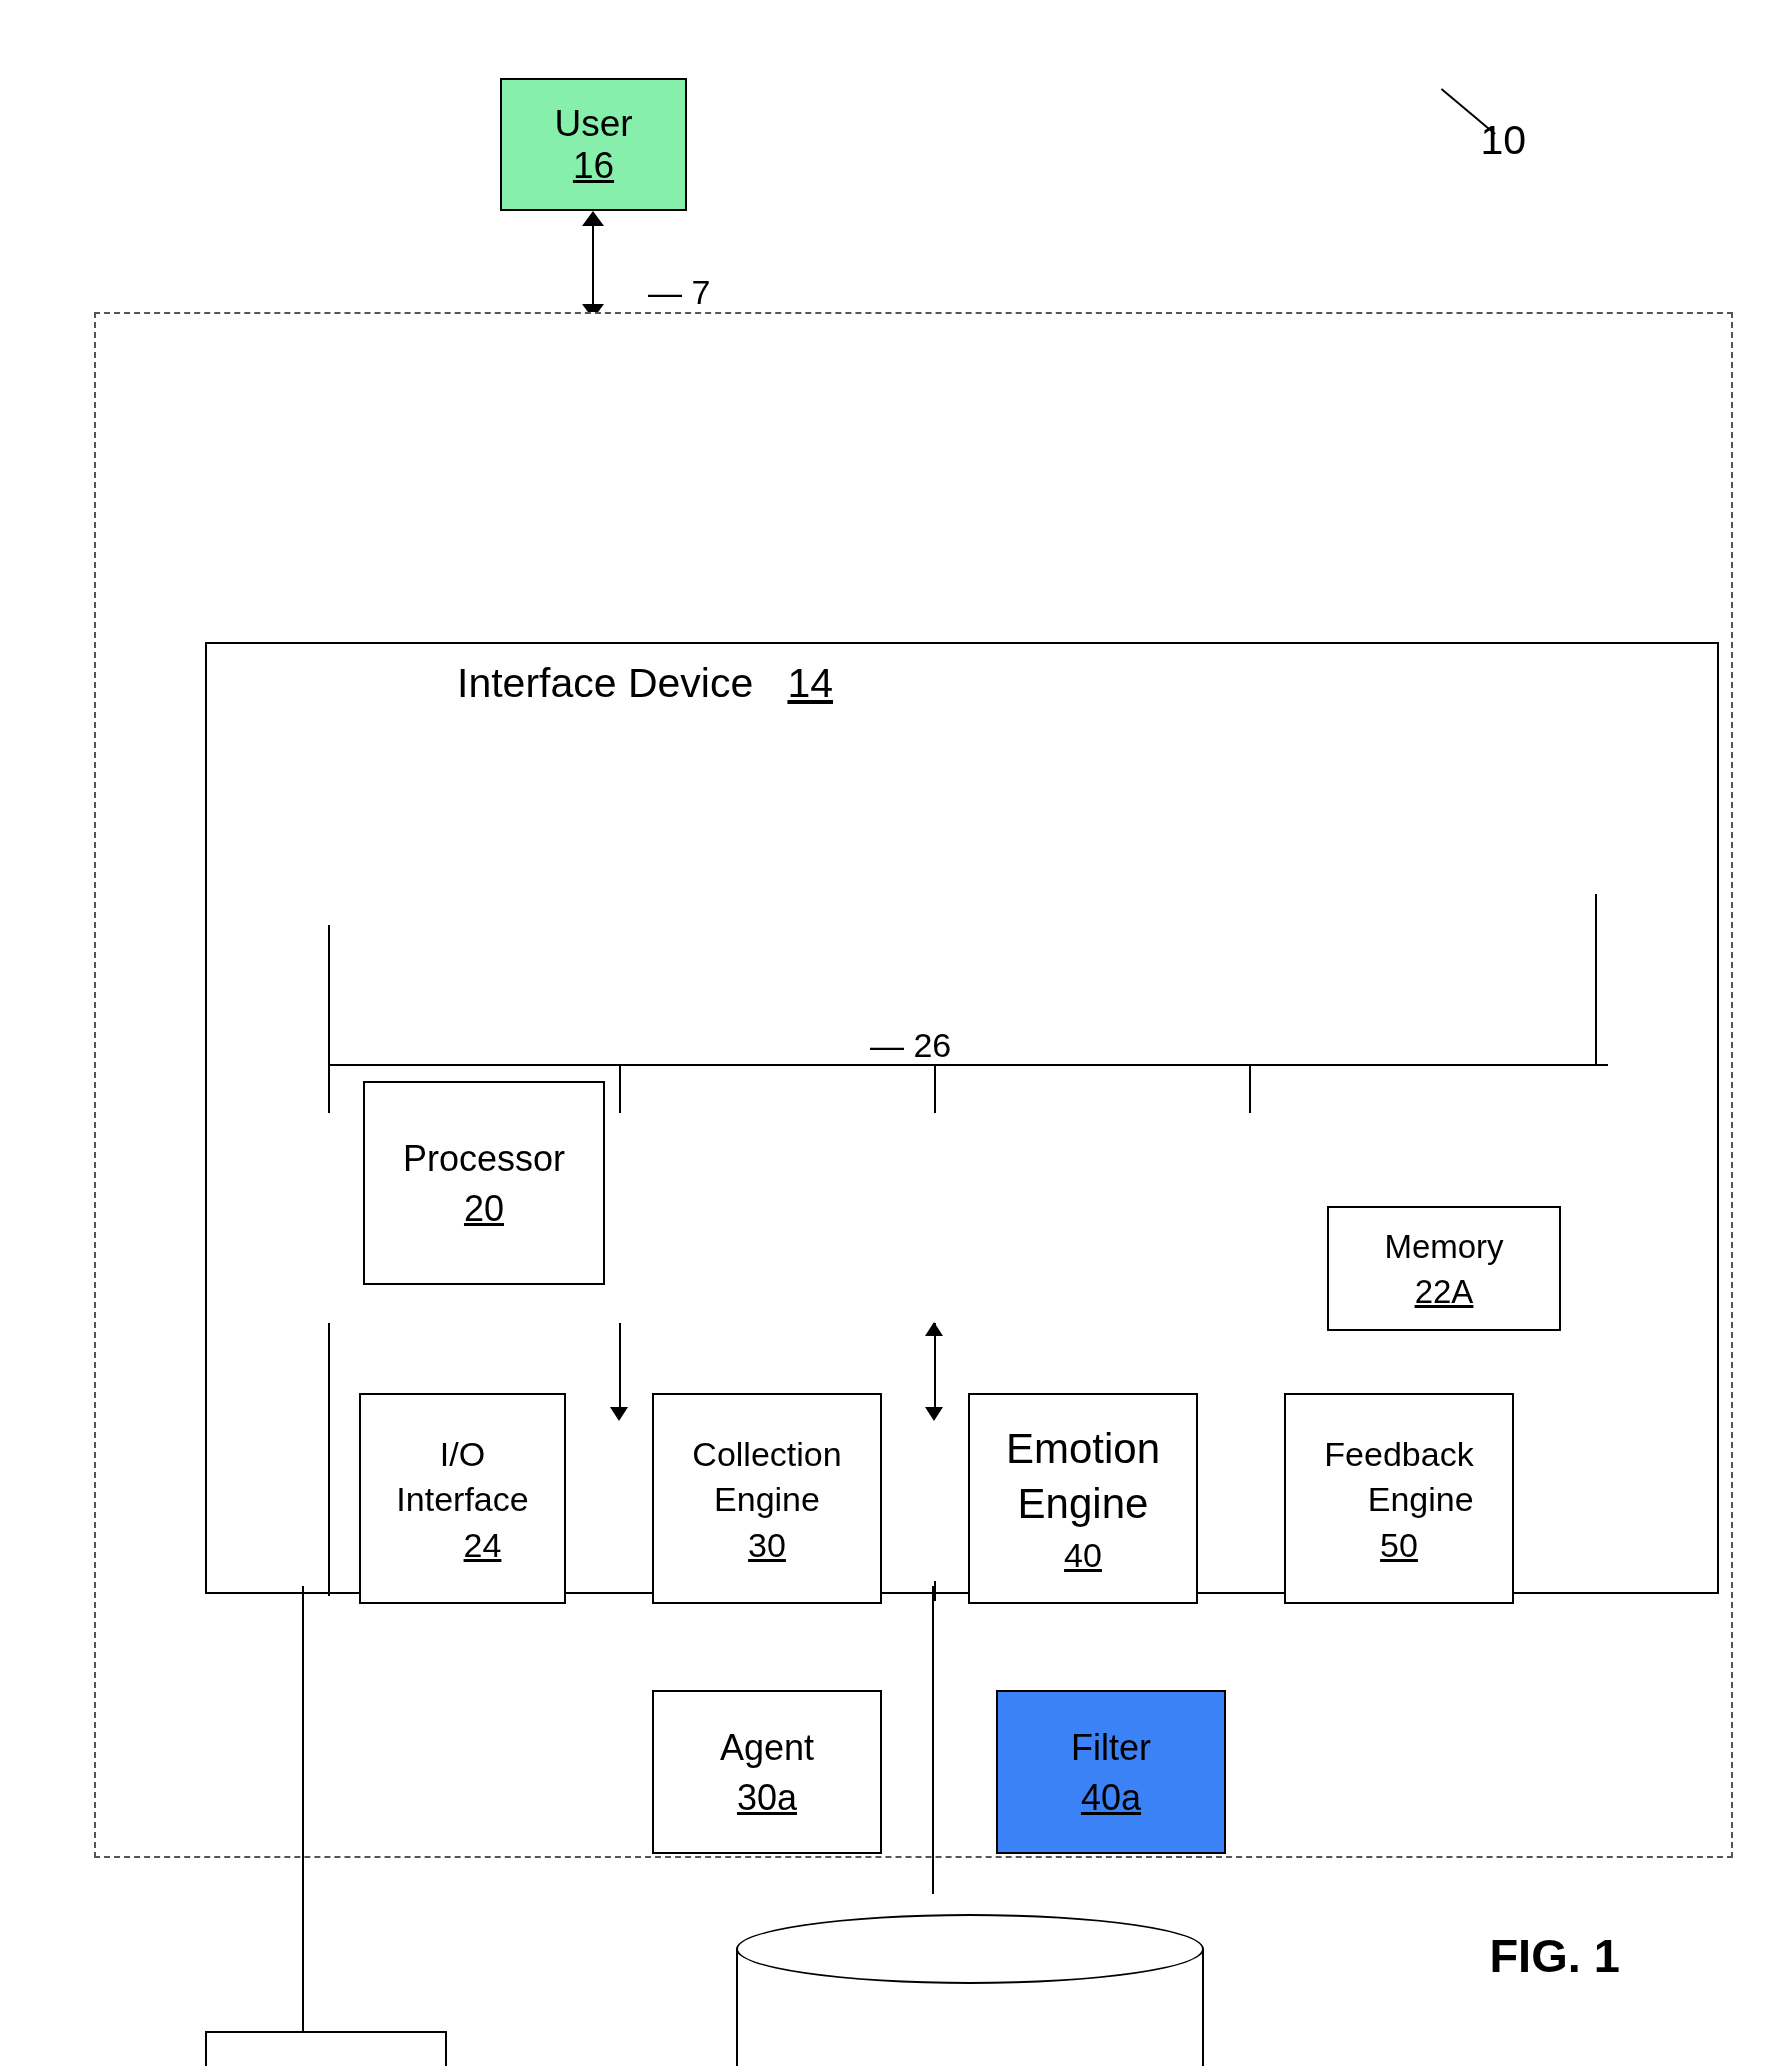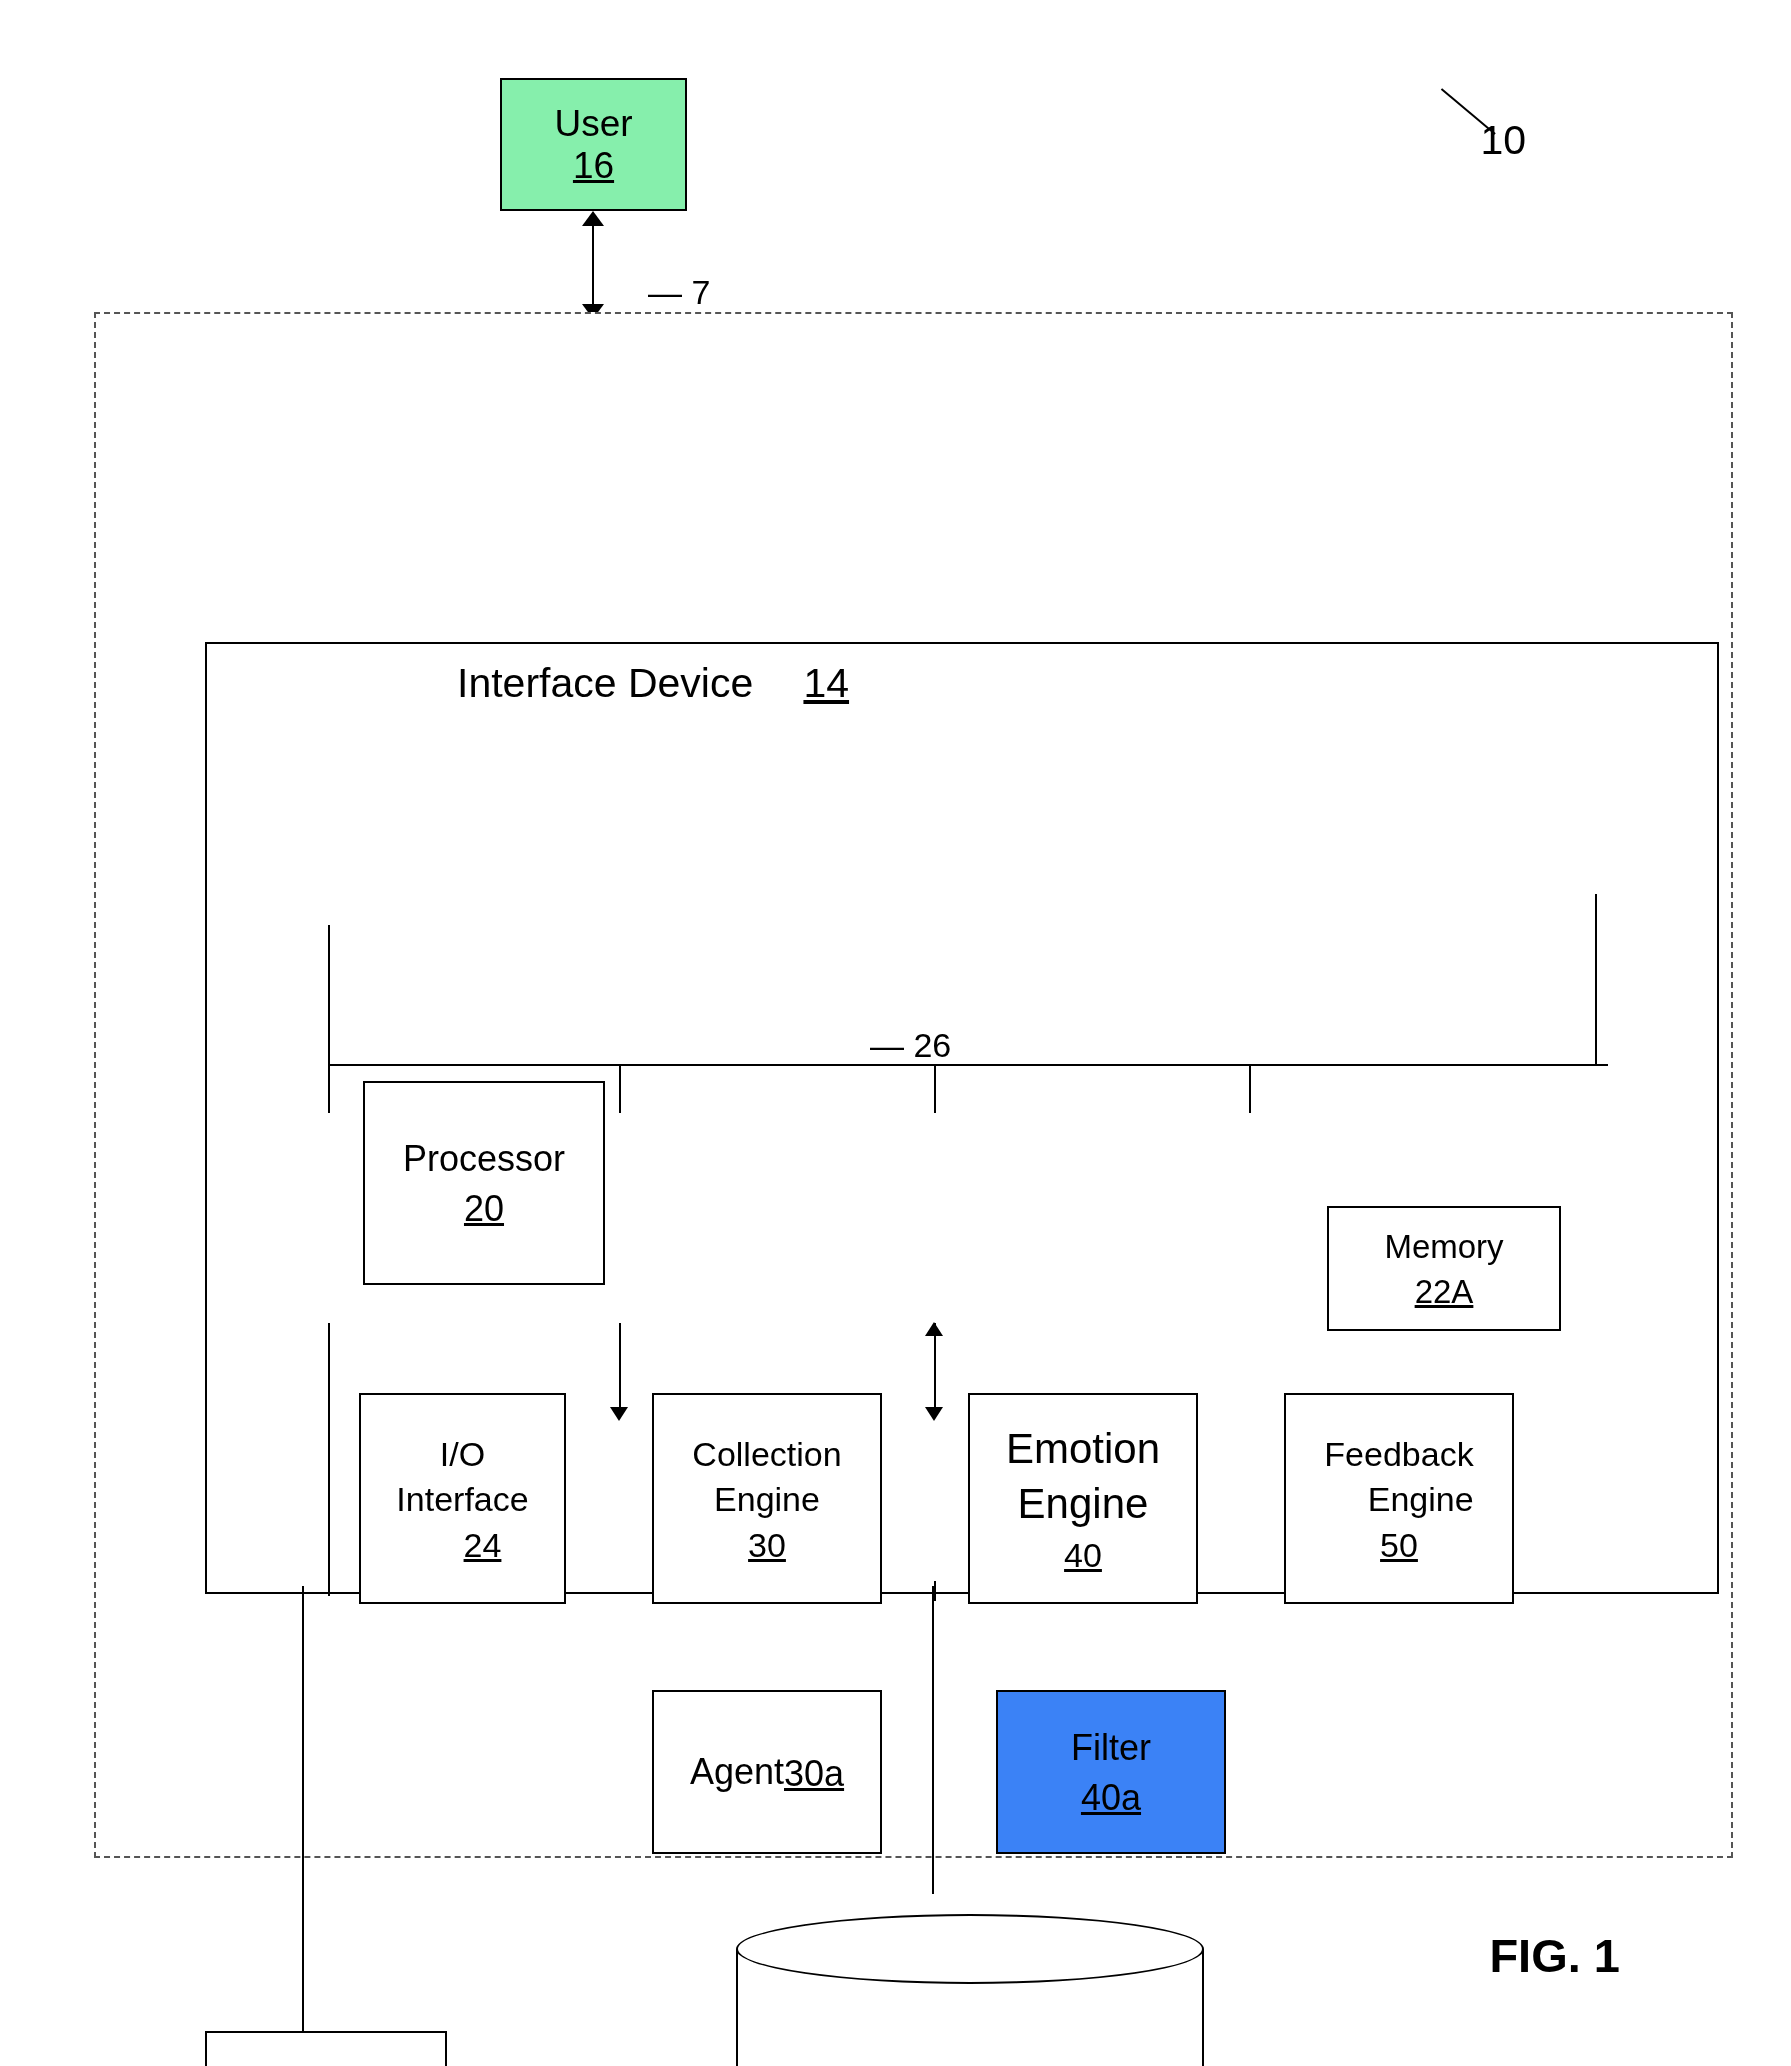--- a/index.html
+++ b/index.html
@@ -164,21 +164,21 @@
     
     .agent-box {
       position: absolute;
       top: 1046px;
       left: 445px;
       width: 230px;
       height: 164px;
       border: 2.3px solid #000;
       background: #fff;
       display: flex;
-      flex-direction: row;
+      flex-direction: column;
       align-items: center;
       justify-content: center;
       text-align: center;
     }
 
     
     .filter-box {
       position: absolute;
       top: 1046px;
       left: 789px;
@@ -264,21 +264,21 @@
 
   <div style="position:absolute; top:226px; left:601px; font-size:34px;">
     — <span>7</span>
   </div>
 
   <div class="outer-dashed">
 
     <div class="inner-solid">
 
       <div style="position:absolute; top:15.6px; left:250px; font-size:41px;">
-        <span>Interface Device</span>&nbsp;&nbsp;&nbsp;<span style="text-decoration:underline;margin-left:16px;">14</span>
+        <span>Interface Device</span>&nbsp;&nbsp;&nbsp;<span style="text-decoration:underline;">14</span>
       </div>
 
       <div class="processor-box">
         <span class="box-label">Processor</span>
         <span class="box-ref">20</span>
       </div>
 
       <div class="memory-box">
         <span class="box-label" style="font-size:33px;">Memory</span>
         <span class="box-ref" style="font-size:33px;">22A</span>

